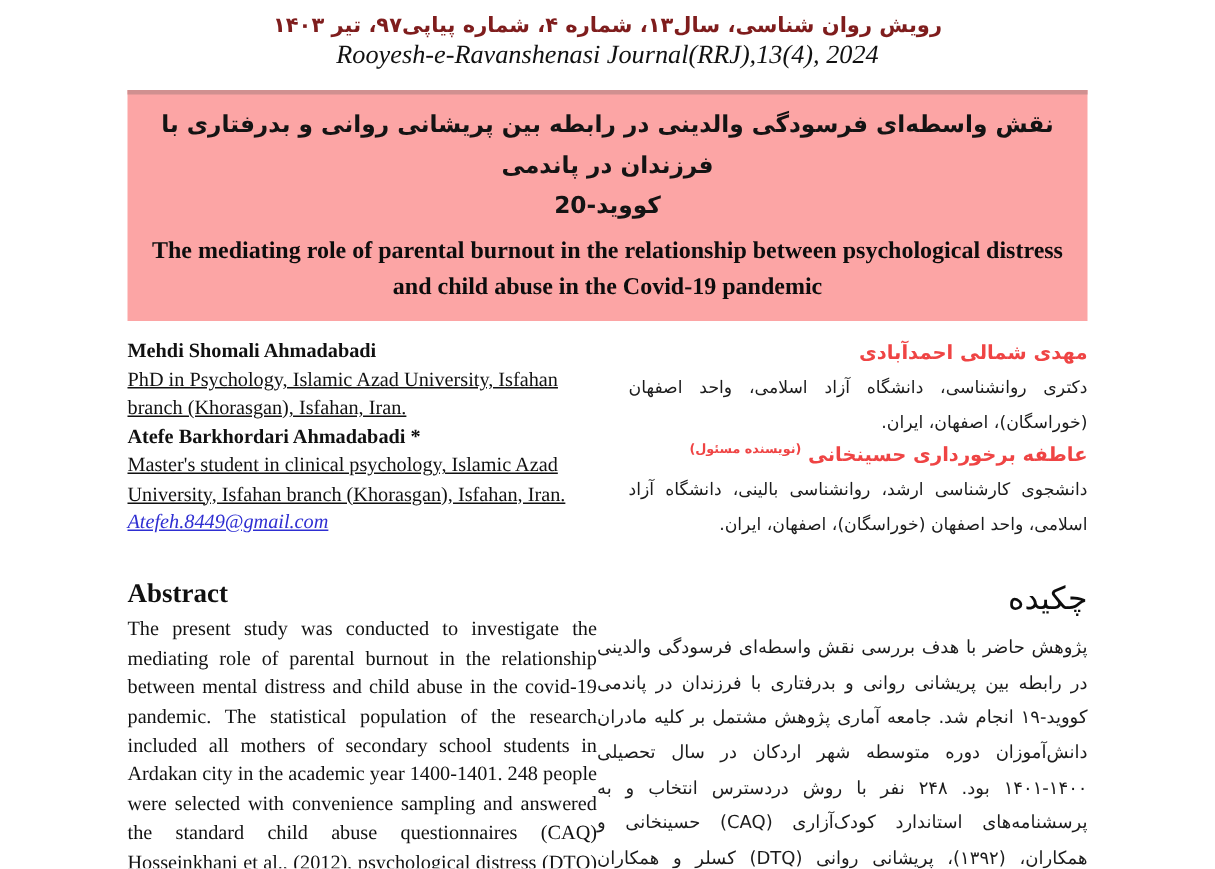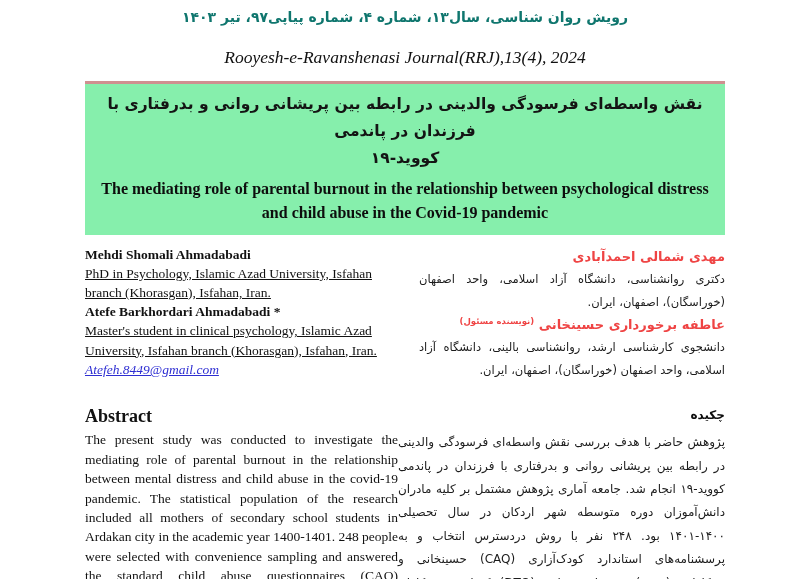--- a/index.html
+++ b/index.html
@@ -13,34 +13,34 @@
   }
   .content { padding:9px 85px 0 85px; }
 
   
   .journal-fa {
     direction:rtl;
     text-align:center;
     font-family:"DejaVu Sans", sans-serif;
     font-weight:bold;
     font-size:14px;
-    color:#0f766e;
+    color:#7f1d1d;
   }
   .journal-en {
     text-align:center;
     font-style:italic;
     font-size:17.5px;
-    margin-top:22px;
+    margin-top:1px;
     font-family:"Liberation Serif", serif;
   }
 
   
   .title-block {
     margin-top:13px;
-    background:#86efac;
+    background:#fca5a5;
     border-top:3px solid #d09090;
     padding:7px 10px 11px 10px;
   }
   .title-fa-line {
     direction:rtl;
     text-align:center;
     font-family:"DejaVu Sans", sans-serif;
     font-weight:bold;
     font-size:15.5px;
     line-height:1.75;
@@ -91,42 +91,42 @@
   .abstract-body-en {
     text-align:justify;
     font-size:13.5px;
     line-height:1.44;
   }
   .col-fa-abs {
     width:327px;
     direction:rtl;
     font-family:"DejaVu Sans", sans-serif;
   }
-  .abstract-heading-fa { font-size:12px; font-weight:bold; margin:2px 0 9px 0; color:#0d0d0d;text-align:right; }
+  .abstract-heading-fa { font-size:21px; font-weight:normal; margin:2px 0 9px 0; color:#0d0d0d;text-align:right; }
   .abstract-body-fa {
     text-align:justify;
     font-size:12px;
     line-height:1.95;
     color:#1c1c1c;
   }
 </style>
 </head>
 <body>
 
 <div class="page">
   <div class="content">
 
     <div>
       <div class="journal-fa">رویش روان شناسی، سال۱۳، شماره ۴، شماره پیاپی۹۷، تیر ۱۴۰۳</div>
       <div class="journal-en">Rooyesh-e-Ravanshenasi Journal(RRJ),13(4), 2024</div>
     </div>
 
     <div class="title-block">
       <div class="title-fa-line">نقش واسطه‌ای فرسودگی والدینی در رابطه بین پریشانی روانی و بدرفتاری با فرزندان در پاندمی</div>
-      <div class="title-fa-line">کووید-۱۹</div>
+      <div class="title-fa-line">کووید-20</div>
       <div class="title-en">The mediating role of parental burnout in the relationship between psychological distress and child abuse in the Covid-19 pandemic</div>
     </div>
 
     <div class="row authors-row">
 
       <div class="col-en">
         <div class="author-name">Mehdi Shomali Ahmadabadi</div>
         <div class="author-affil">PhD in Psychology, Islamic Azad University, Isfahan branch (Khorasgan), Isfahan, Iran.</div>
         <div class="author-name">Atefe Barkhordari Ahmadabadi *</div>
         <div class="author-affil">Master's student in clinical psychology, Islamic Azad University, Isfahan branch (Khorasgan), Isfahan, Iran.</div>

